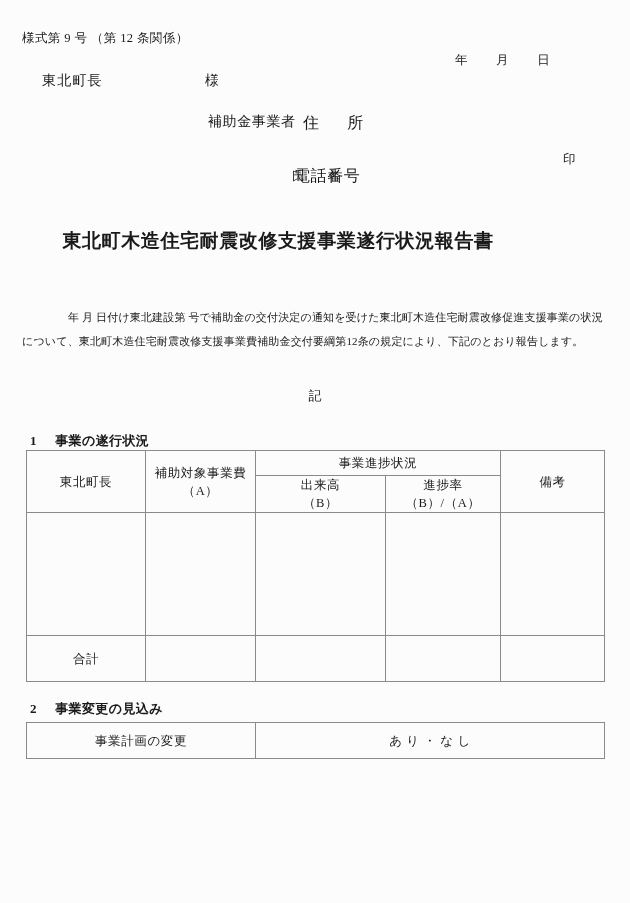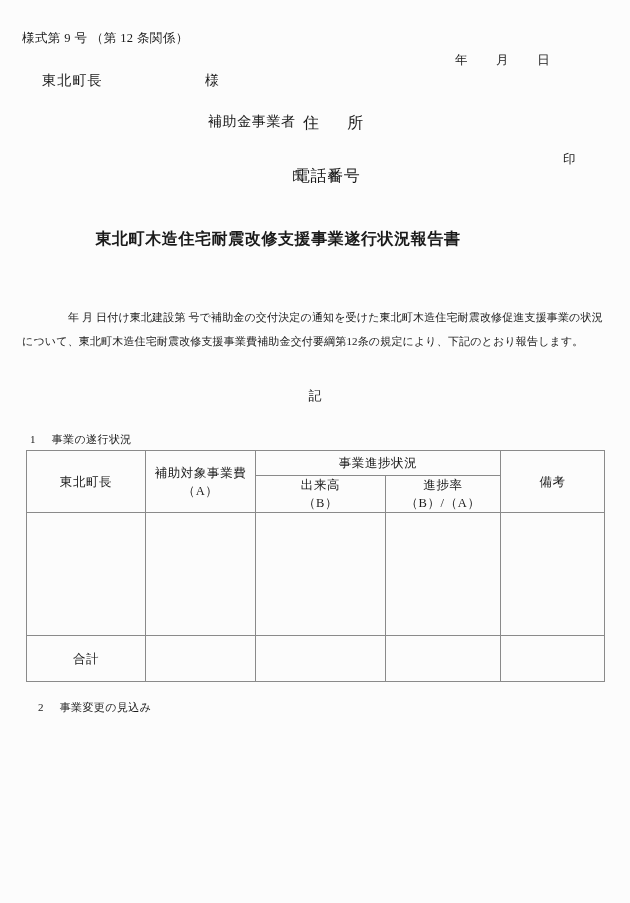--- a/index.html
+++ b/index.html
@@ -67,21 +67,21 @@
     left: 294px; top: 168px;
     font-size: 16px;
     letter-spacing: 0.6px;
     font-family: Liberation Serif, serif;
   }
 
   .doc-title {
     left: 0; top: 231px;
     width: 556px;
     text-align: center;
-    font-size: 16px;
+    font-size: 19px;
     font-weight: bold;
     letter-spacing: 0.6px;
     white-space: pre;
   }
 
   .body-para {
     position: absolute;
     left: 22px; top: 305px;
     width: 588px;
     font-size: 11px;
@@ -92,26 +92,27 @@
 
   .ki-mark {
     left: 0; top: 389px;
     width: 630px;
     text-align: center;
     font-size: 13px;
   }
 
   .section-label {
     position: absolute;
-    font-size: 11px;
+    font-size: 13px;
     letter-spacing: 0.4px;
     white-space: pre;
+    font-weight: bold;
   }
   .section-1 { left: 30px; top: 432px; }
-  .section-2 { left: 30px; top: 700px; margin-left: 8px; }
+  .section-2 { left: 30px; top: 700px; }
 
   
   table.grid {
     position: absolute;
     border-collapse: collapse;
     table-layout: fixed;
     background: transparent;
   }
   table.grid td, table.grid th {
     border: 1px solid #8a8a8a;
@@ -231,16 +232,20 @@
   </table>
 
   <div class="section-label section-2">2     事業変更の見込み</div>
 
   <table class="grid" id="change-table">
     <colgroup>
         <col class="k">
         <col class="v">
       </colgroup>
     <tbody>
+      <tr>
+        <td>事業計画の変更</td>
+        <td class="choice">あ り    ・    な し</td>
+      </tr>
     </tbody>
   </table>
 
 </div>
 
 </body></html>

